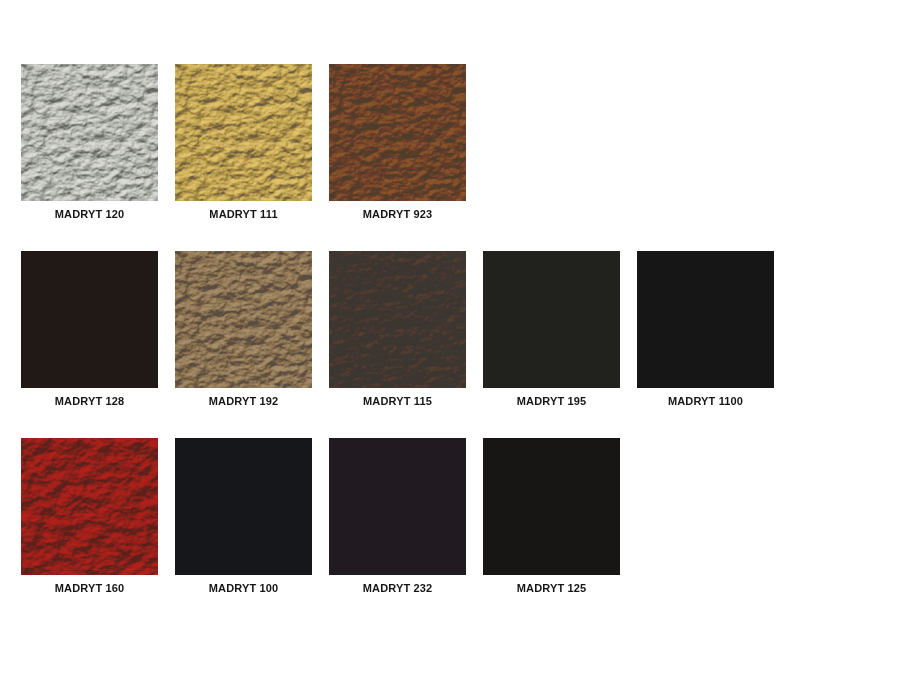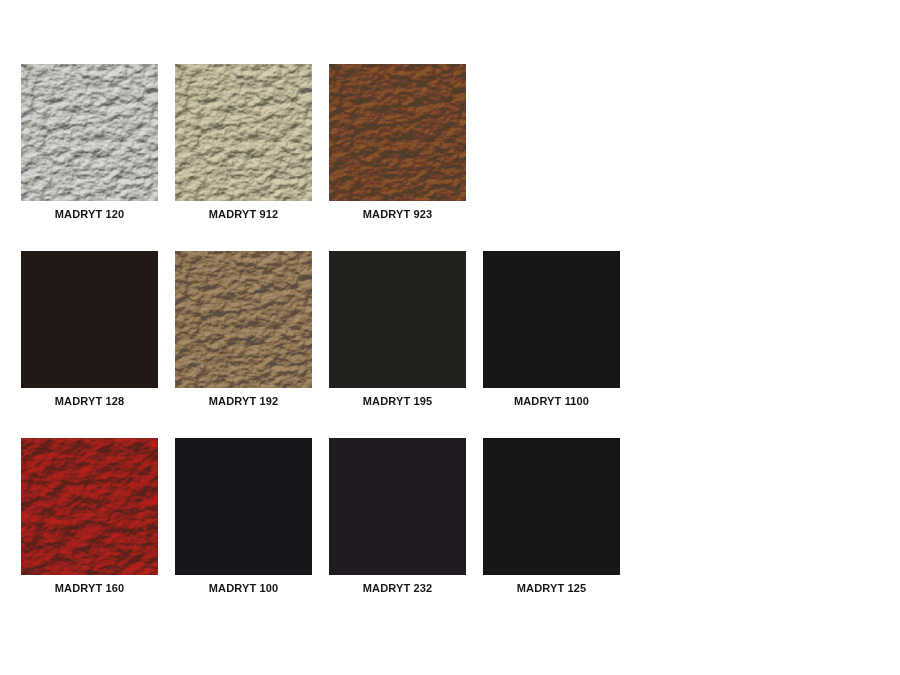--- a/index.html
+++ b/index.html
@@ -108,26 +108,26 @@
 <div class="swatch-row">
       <div class="swatch-cell">
         <div class="swatch-tile" style="background: rgb(231, 232, 227);">
           <svg class="grain" width="137" height="137" viewBox="0 0 137 137">
             <rect x="0" y="0" width="137" height="137" fill="#e7e8e3" filter="url(#leatherGrain)"></rect>
           </svg>
         </div>
         <div class="swatch-label">MADRYT 120</div>
       </div>
       <div class="swatch-cell">
-        <div class="swatch-tile" style="background: rgb(229, 223, 203);">
-          <svg class="grain" width="137" height="137" viewBox="0 0 137 137">
-            <rect x="0" y="0" width="137" height="137" fill="#e5dfcb" filter="url(#leatherGrain)"></rect>
-          </svg>
-        </div>
-        <div class="swatch-label">MADRYT 912</div>
+        <div class="swatch-tile" style="background: rgb(236, 215, 154);">
+          <svg class="grain" width="137" height="137" viewBox="0 0 137 137">
+            <rect x="0" y="0" width="137" height="137" fill="#ecd79a" filter="url(#leatherGrain)"></rect>
+          </svg>
+        </div>
+        <div class="swatch-label">MADRYT 111</div>
       </div>
       <div class="swatch-cell">
         <div class="swatch-tile" style="background: rgb(176, 140, 94);">
           <svg class="grain" width="137" height="137" viewBox="0 0 137 137">
             <rect x="0" y="0" width="137" height="137" fill="#b08c5e" filter="url(#leatherGrain)"></rect>
           </svg>
         </div>
         <div class="swatch-label">MADRYT 923</div>
       </div>
     </div>
@@ -142,20 +142,28 @@
       </div>
       <div class="swatch-cell">
         <div class="swatch-tile" style="background: rgb(196, 178, 153);">
           <svg class="grain" width="137" height="137" viewBox="0 0 137 137">
             <rect x="0" y="0" width="137" height="137" fill="#c4b299" filter="url(#leatherGrain)"></rect>
           </svg>
         </div>
         <div class="swatch-label">MADRYT 192</div>
       </div>
       <div class="swatch-cell">
+        <div class="swatch-tile" style="background: rgb(137, 124, 111);">
+          <svg class="grain" width="137" height="137" viewBox="0 0 137 137">
+            <rect x="0" y="0" width="137" height="137" fill="#897c6f" filter="url(#leatherGrain)"></rect>
+          </svg>
+        </div>
+        <div class="swatch-label">MADRYT 115</div>
+      </div>
+      <div class="swatch-cell">
         <div class="swatch-tile" style="background: rgb(75, 75, 69);">
           <svg class="grain" width="137" height="137" viewBox="0 0 137 137">
             <rect x="0" y="0" width="137" height="137" fill="#4b4b45" filter="url(#leatherGrain)"></rect>
           </svg>
         </div>
         <div class="swatch-label">MADRYT 195</div>
       </div>
       <div class="swatch-cell">
         <div class="swatch-tile" style="background: rgb(52, 52, 54);">
           <svg class="grain" width="137" height="137" viewBox="0 0 137 137">

